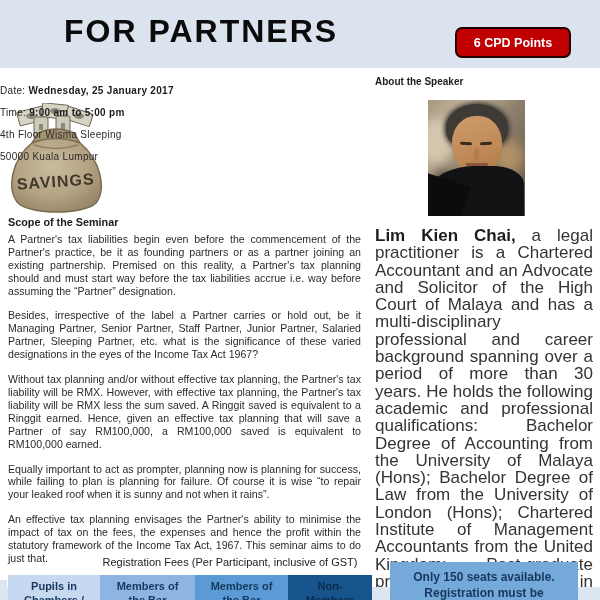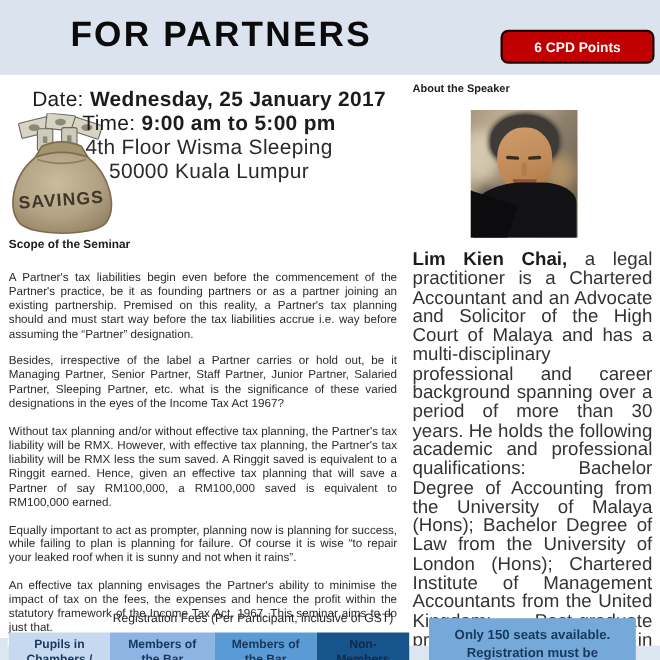--- a/index.html
+++ b/index.html
@@ -9,42 +9,42 @@
     font-family:"Liberation Sans", sans-serif; color:#222;
   }
 
   
   .banner { position:absolute; left:0; top:0; width:600px; height:68px; background:#dbe3ef; }
   .banner-title {
     position:absolute; left:64px; top:5px; font-size:32px; line-height:52px;
     font-weight:bold; letter-spacing:2px; color:#0b0b0b;
   }
   .cpd-badge {
-    position:absolute; left:455px; top:27px; width:140px; height:31px;
+    position:absolute; left:455px; top:27px; width:116px; height:31px;
     background:#c00000; border:2px solid #240000; border-radius:7px;
     color:#ffffff; font-size:12.5px; font-weight:bold;
     display:flex; align-items:center; justify-content:center;
   }
 
   
   .event-block {
-    position:absolute; left:12px; top:80px; width:356px; text-align:center;
-    font-size:19px; line-height:22px; color:#1c1c1c; letter-spacing:0.3px;
+    position:absolute; left:0; top:80px; width:356px; text-align:left;
+    font-size:10px; line-height:22px; color:#1c1c1c; letter-spacing:0.3px;
   }
   .event-block b { font-weight:bold; }
   .addr { font-weight:normal; color:#2a2a2a; }
 
   .moneybag { position:absolute; left:4px; top:103px; width:104px; height:114px; }
 
   
   .scope {
     position:absolute; left:8px; top:216px; width:353px;
     font-size:10.6px; line-height:12.9px; color:#2b2b2b; text-align:justify;
   }
-  .scope h3 { font-size:10.8px; font-weight:bold; color:#1c1c1c; text-align:left; margin-bottom:17px; }
+  .scope h3 { font-size:10.8px; font-weight:bold; color:#1c1c1c; text-align:left; margin-bottom:4px; }
   .scope p { margin-bottom:12px; }
 
   .fees-title {
     position:absolute; left:0; top:556px; width:372px; text-align:center;
     font-size:11px; color:#222;margin-left:44px;
   }
 
   .fees-table { position:absolute; left:8px; top:575px; width:364px; display:flex; z-index:2; }
   .fees-cell {
     height:42px; padding-top:4px; text-align:center;

